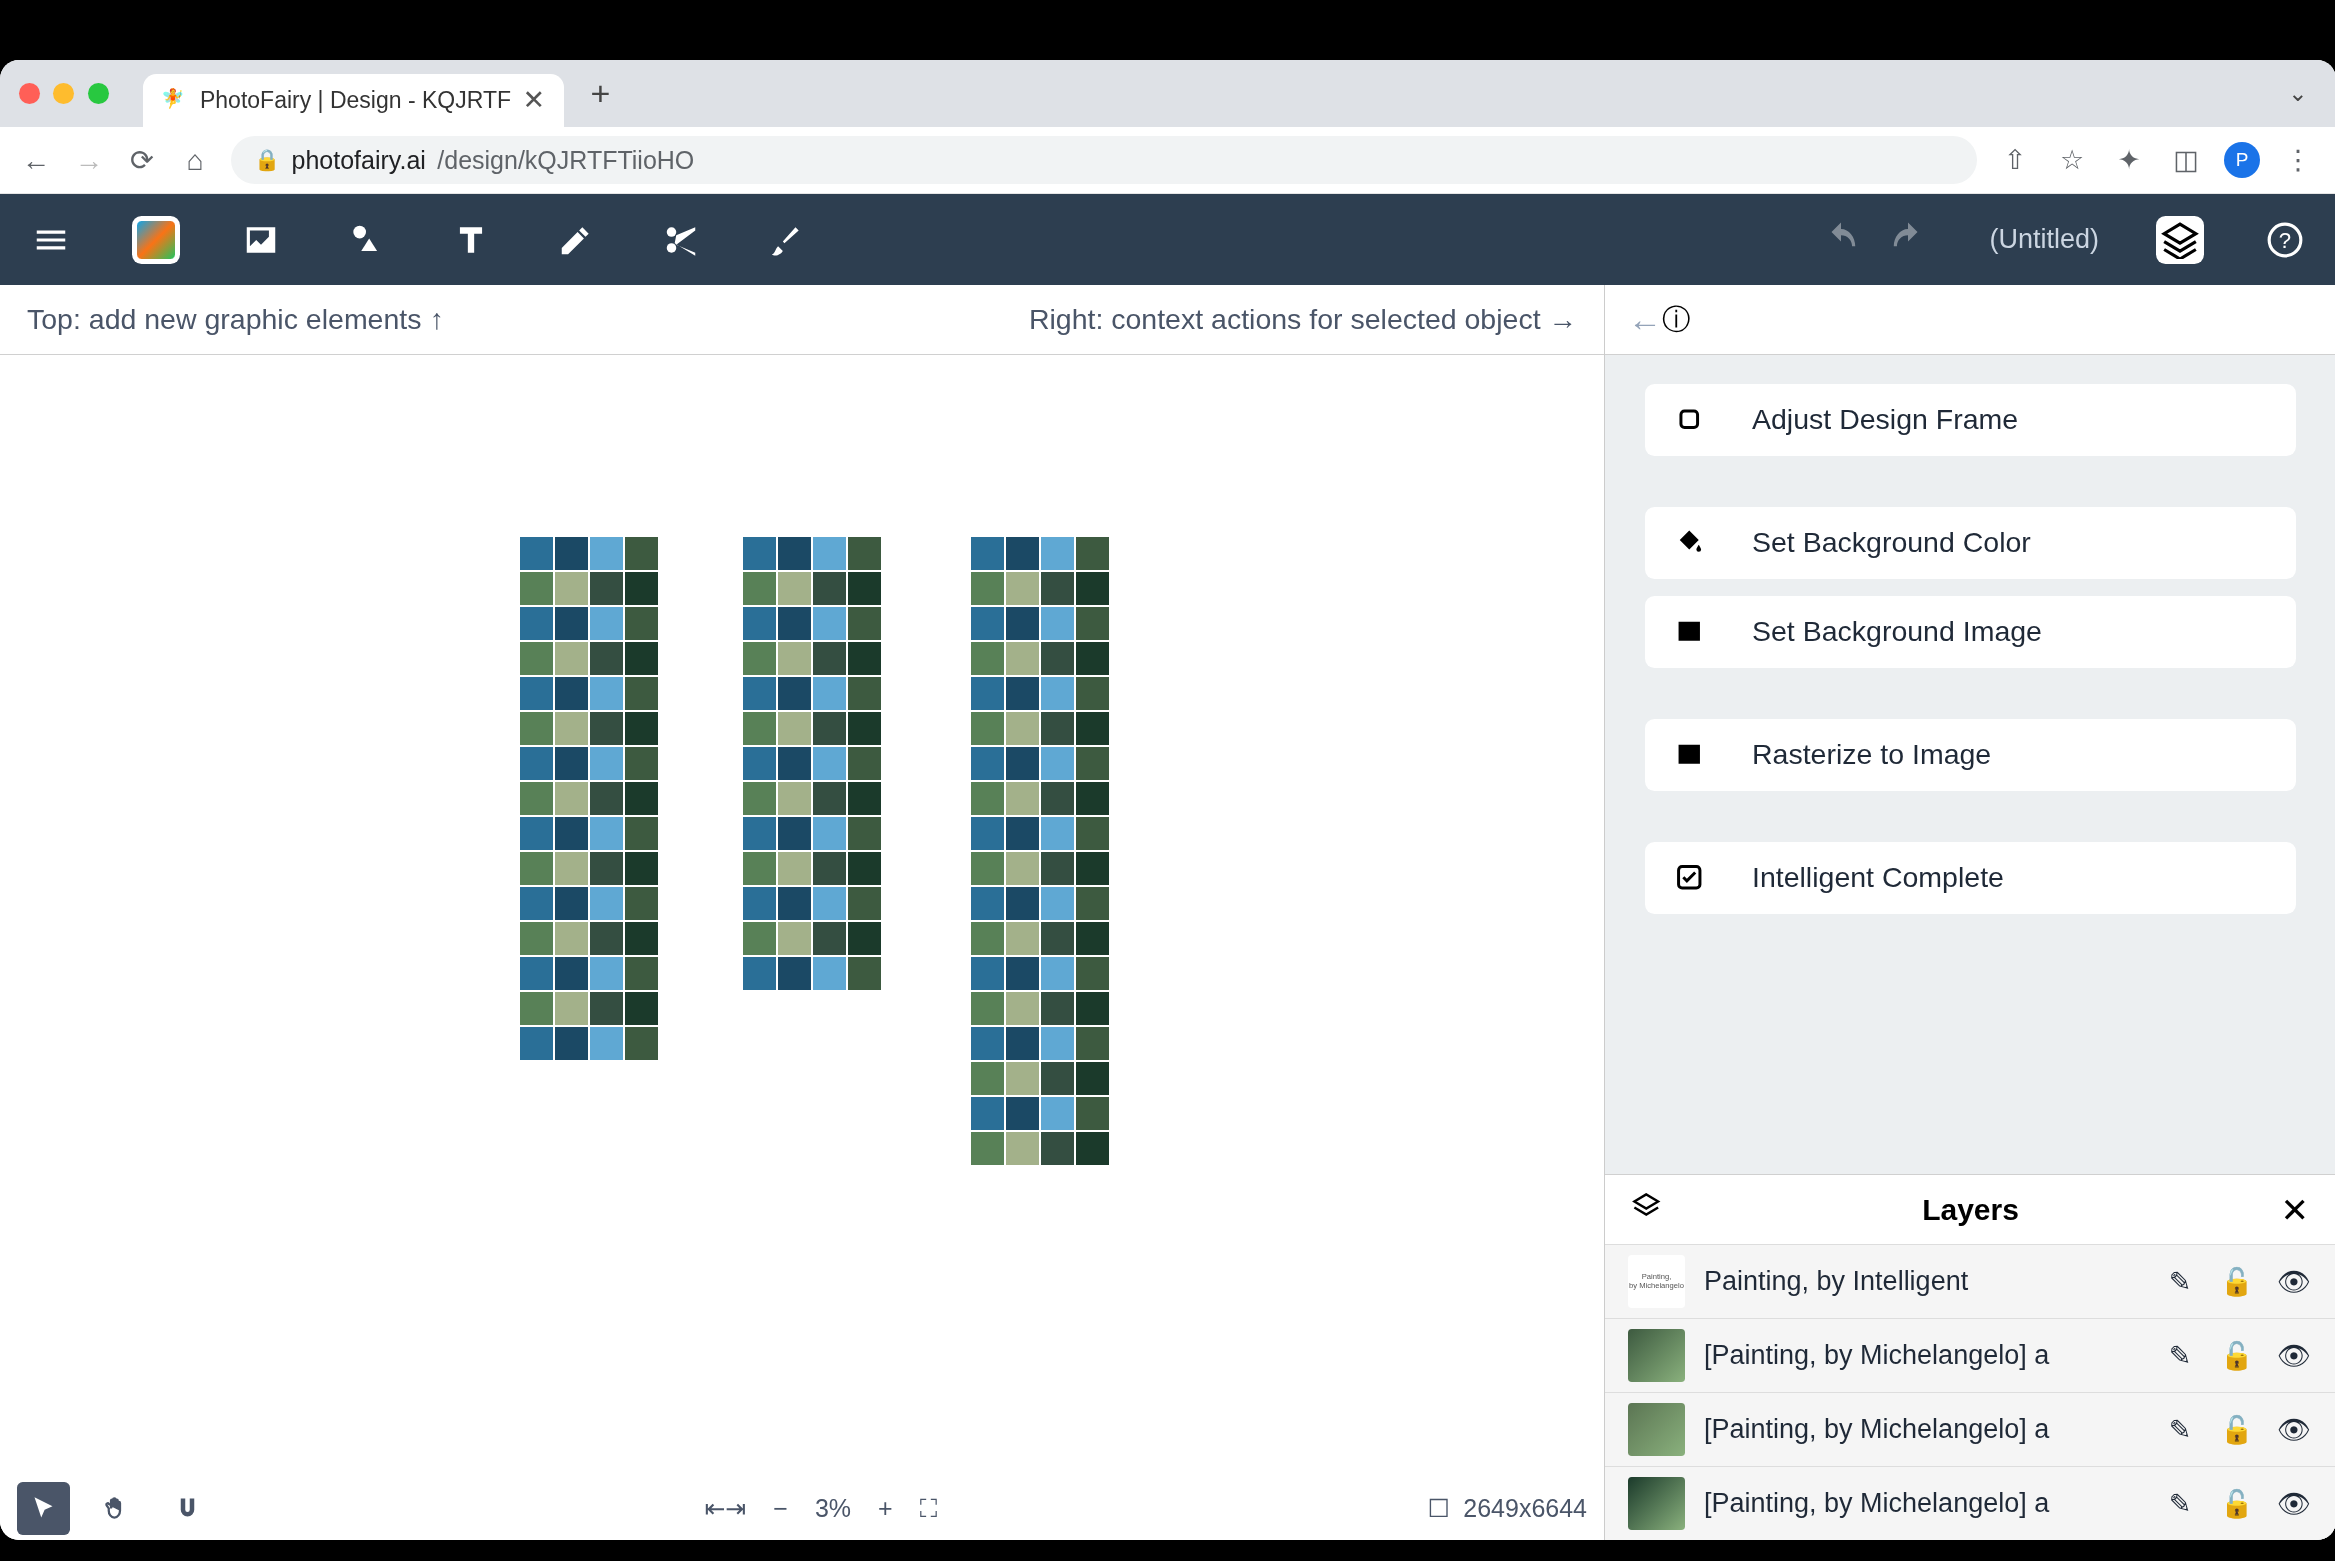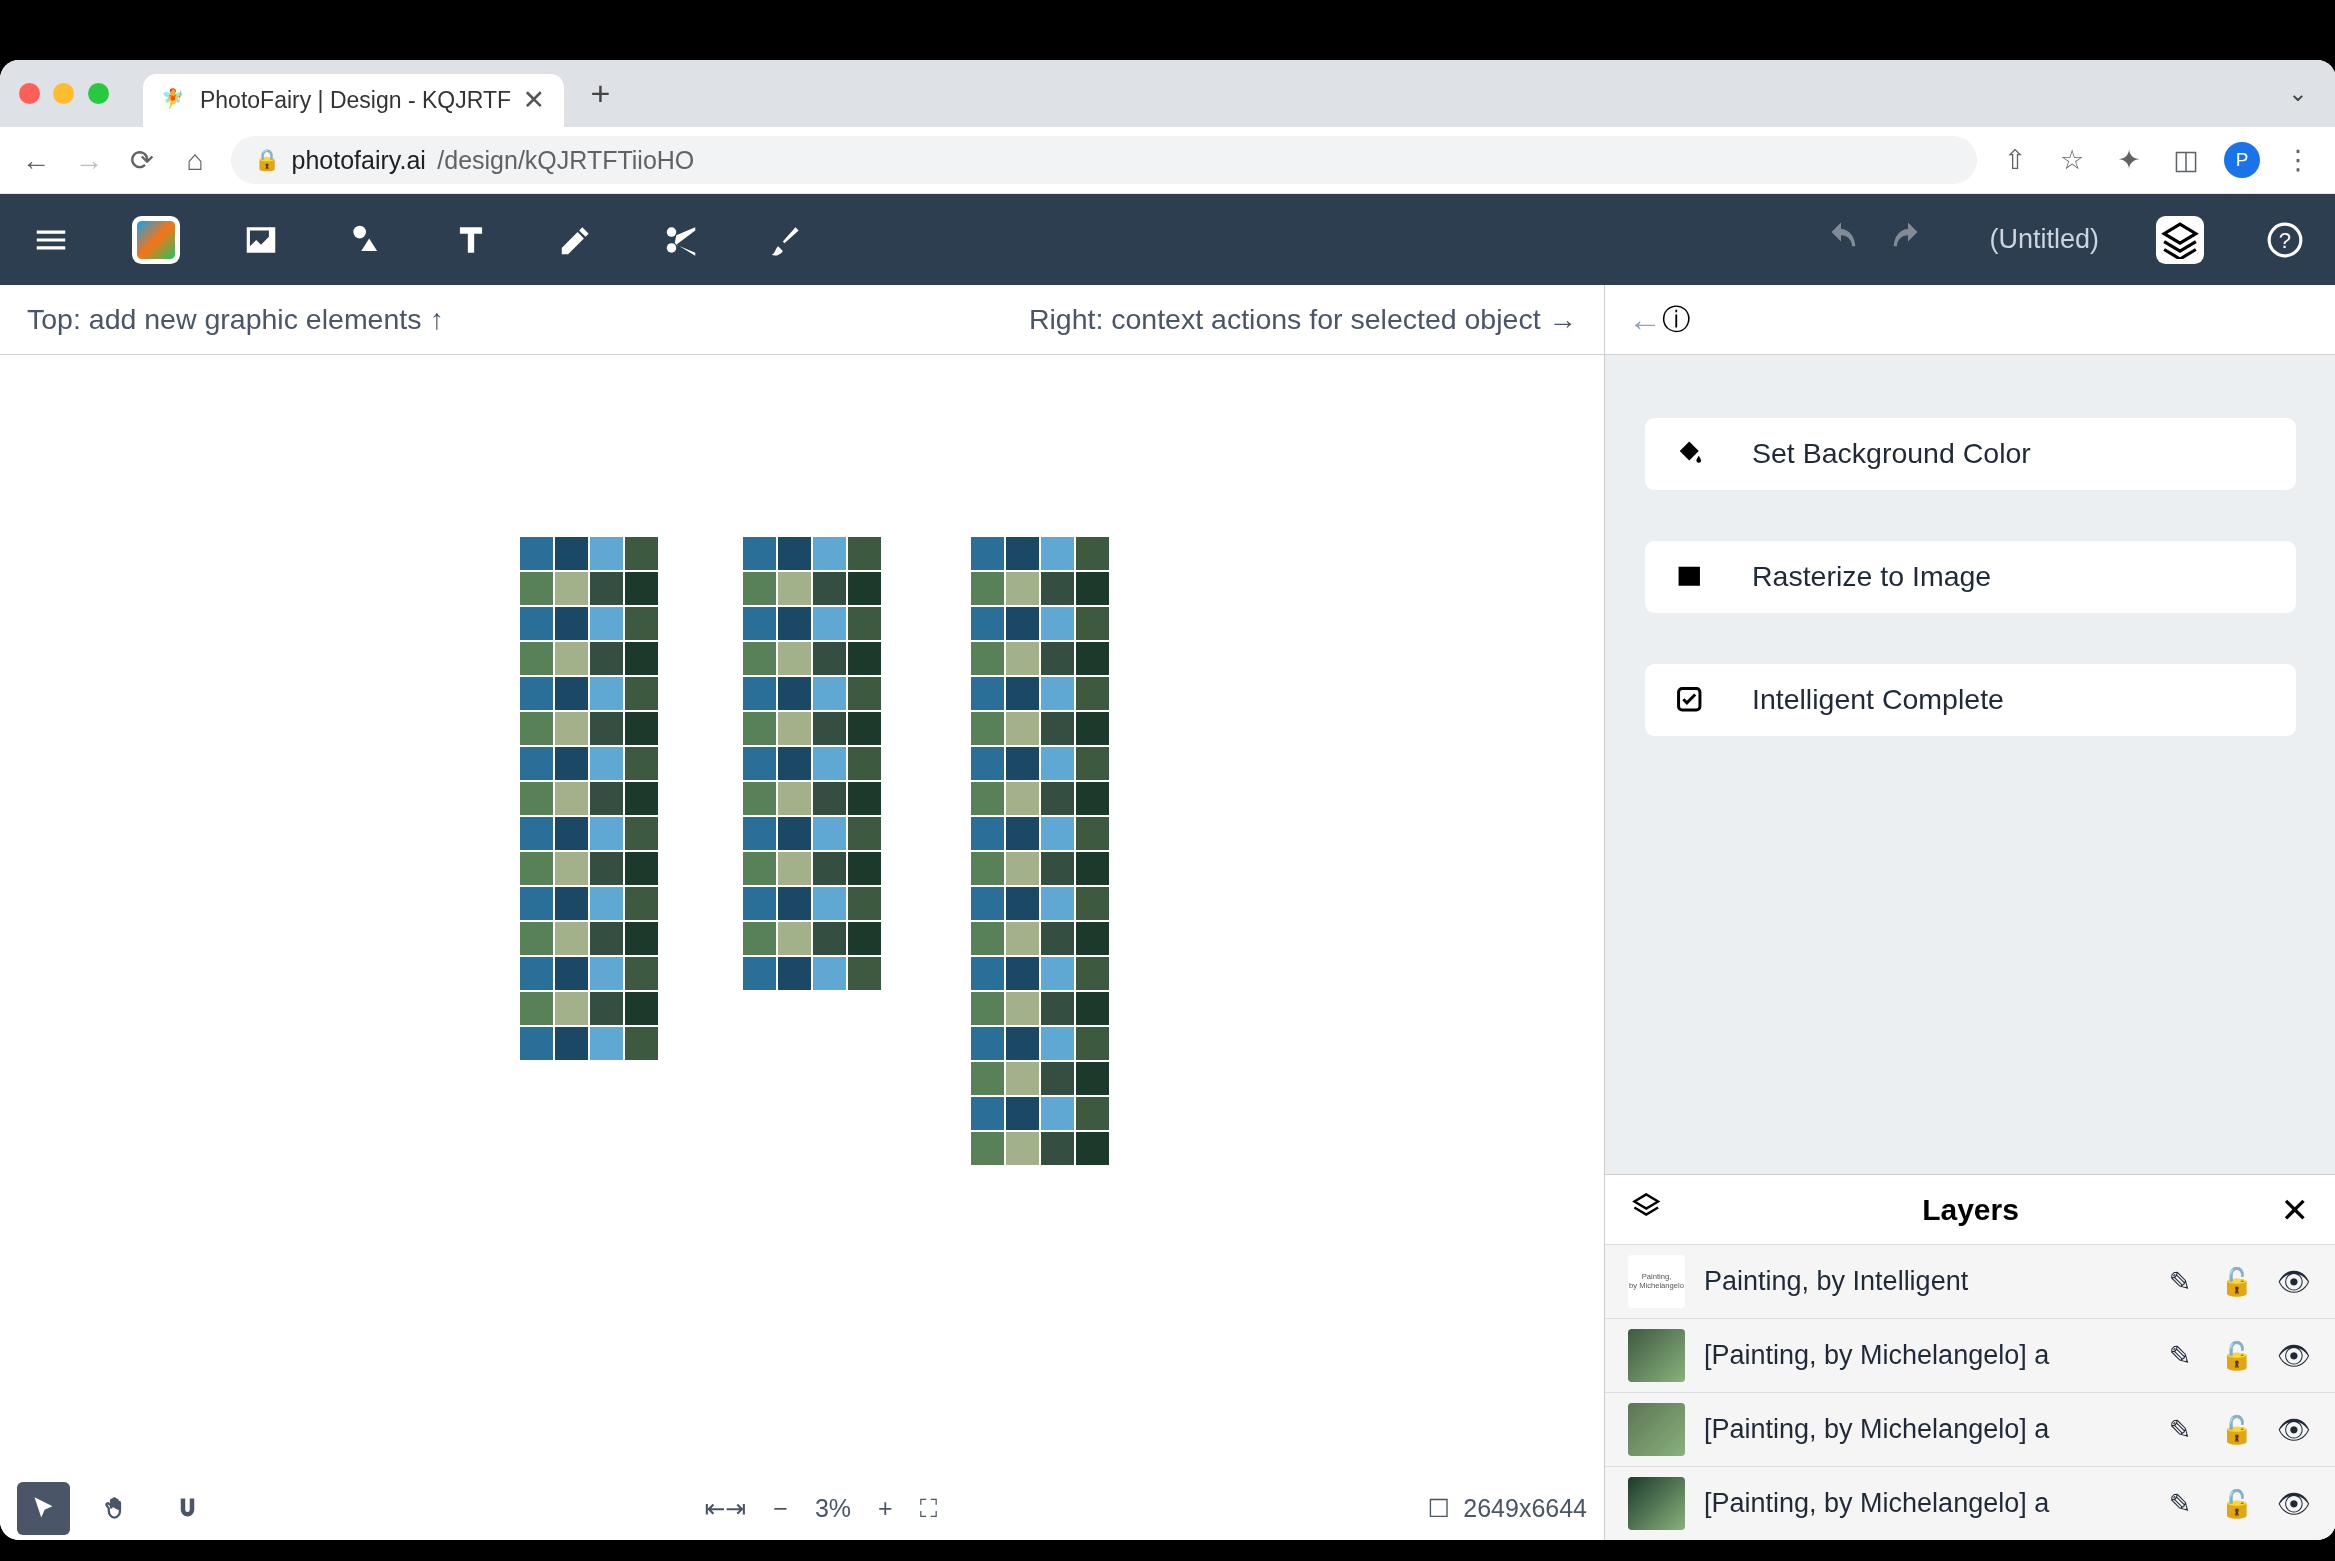--- a/index.html
+++ b/index.html
@@ -558,28 +558,44 @@
         </div>
       </div>
     </div>
 
     <div class="right-panel">
       <div class="panel-header">
         <span class="back">←</span>
         <span class="info">ⓘ</span>
       </div>
       <div class="actions">
+        <button class="action-btn">
+          <span class="aicon">
+              <svg viewBox="0 0 24 24">
+                <rect x="5" y="5" width="14" height="14" rx="3" fill="none" stroke="#000" stroke-width="2.5"></rect>
+              </svg>
+            </span>
+          <span>Adjust Design Frame</span>
+        </button>
         <div class="action-gap"></div>
         <button class="action-btn">
           <span class="aicon">
               <svg viewBox="0 0 24 24">
                 <path d="M12 2L4 10l8 8 8-8zM18 18a2 2 0 104 0c0-1-2-4-2-4s-2 3-2 4z"></path>
               </svg>
             </span>
           <span>Set Background Color</span>
+        </button>
+        <button class="action-btn">
+          <span class="aicon">
+              <svg viewBox="0 0 24 24">
+                <path d="M3 4h18v16H3zM5 16l4-5 3 3 4-5 3 4v3H5z"></path>
+              </svg>
+            </span>
+          <span>Set Background Image</span>
         </button>
         <div class="action-gap"></div>
         <button class="action-btn">
           <span class="aicon">
               <svg viewBox="0 0 24 24">
                 <path d="M3 4h18v16H3zM5 16l4-5 3 3 4-5 3 4v3H5z"></path>
               </svg>
             </span>
           <span>Rasterize to Image</span>
         </button>

